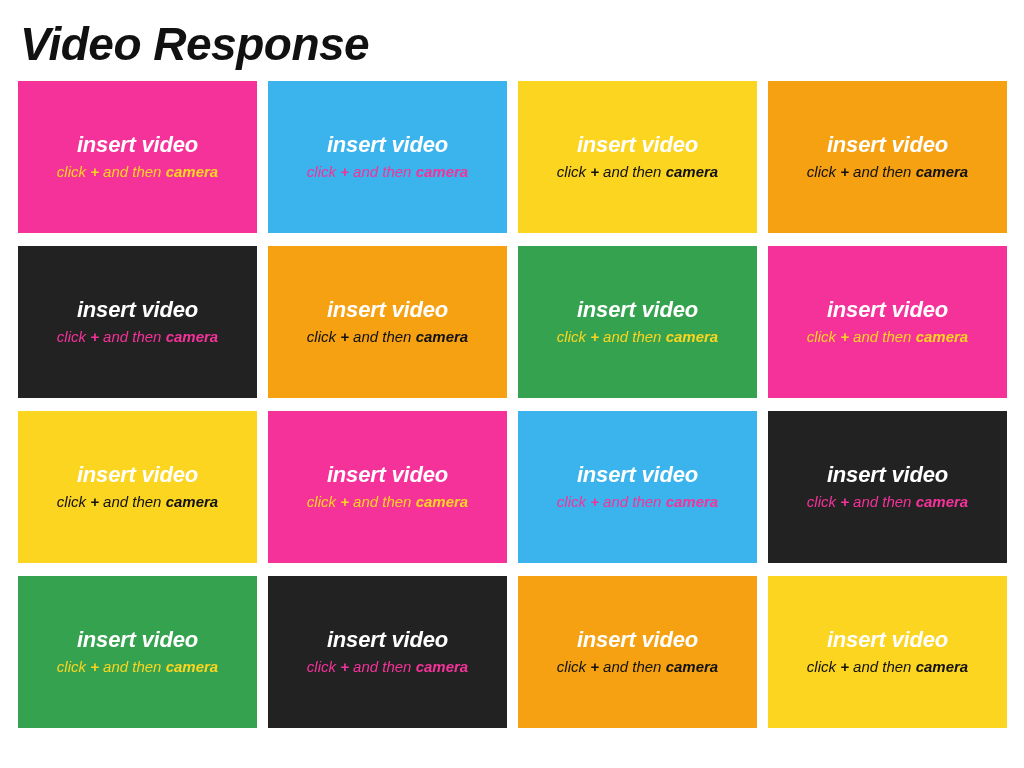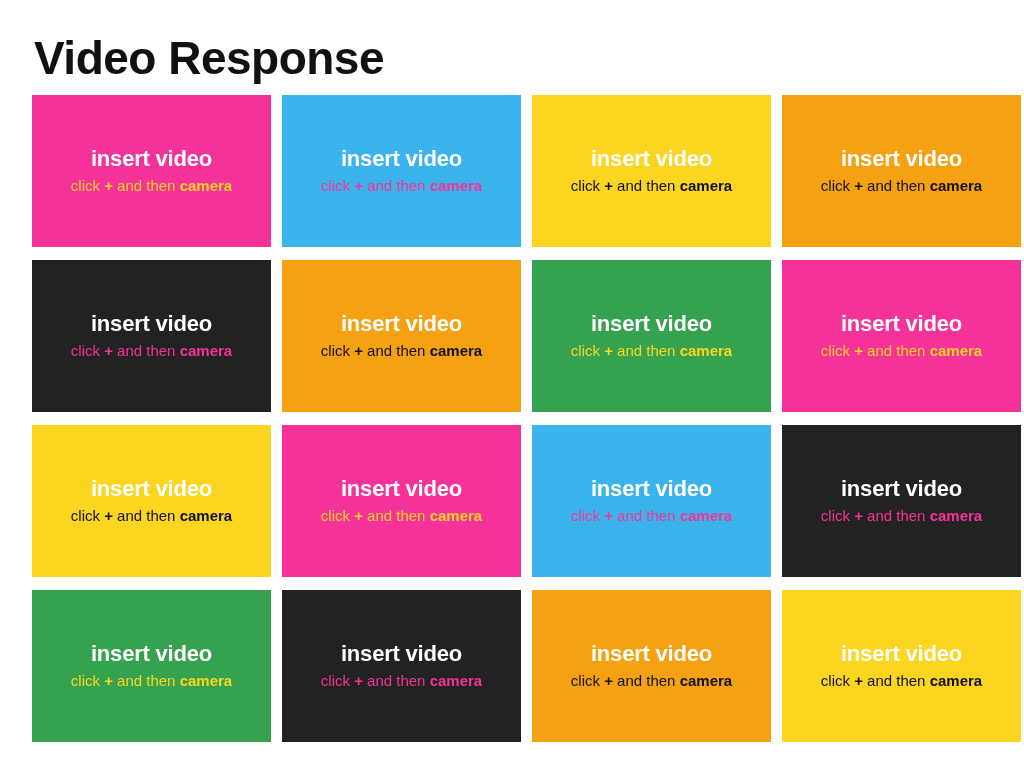--- a/index.html
+++ b/index.html
@@ -11,22 +11,23 @@
     height: 768px;
     background: #ffffff;
     font-family: "Liberation Sans", sans-serif;
     overflow: hidden;
   }
 
   .page {
     width: 1024px;
     height: 752px;
     box-sizing: border-box;
-    padding: 14px;
+    padding: 0;
     position: relative;
+    font-style: italic;
   }
 
   .page-title {
     font-family: "Liberation Sans", sans-serif;
     font-size: 46px;
     font-weight: 700;
     letter-spacing: -0.5px;
     color: #111111;
     margin: 0;
     padding: 18px 0 0 20px;

